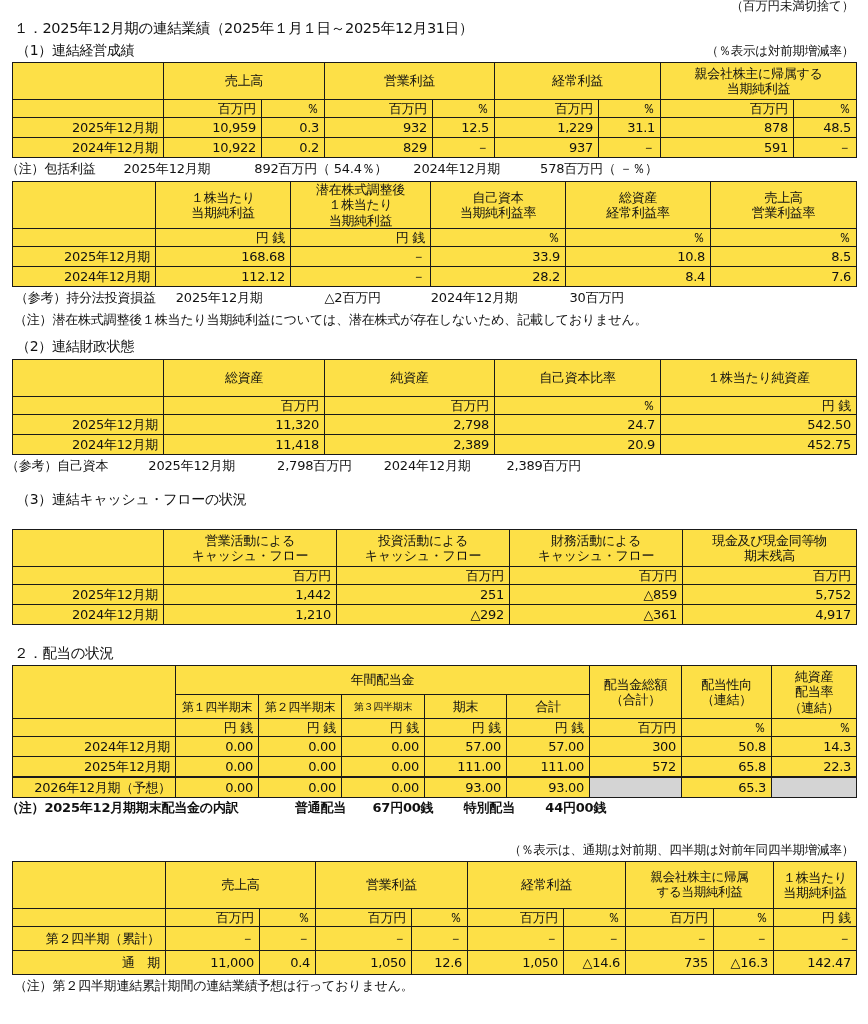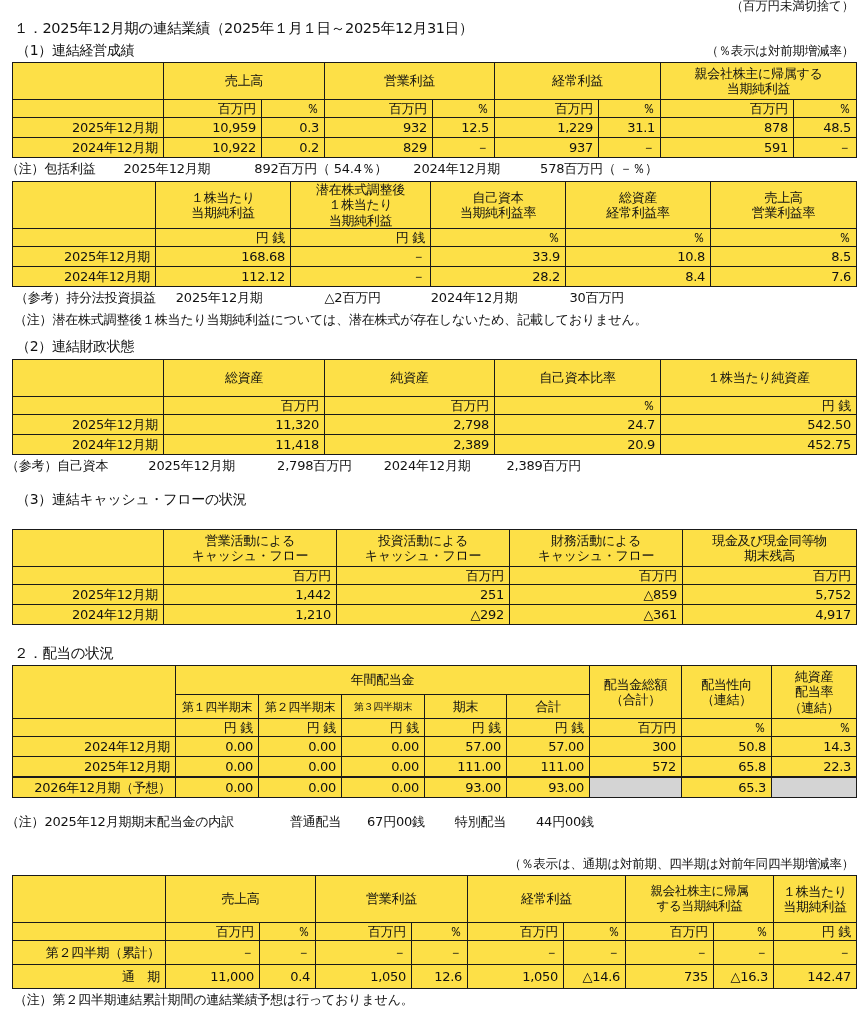--- a/index.html
+++ b/index.html
@@ -421,21 +421,21 @@
       <td class="num thicktop">0.00</td>
       <td class="num thicktop">93.00</td>
       <td class="num thicktop">93.00</td>
       <td class="num thicktop shade"></td>
       <td class="num thicktop">65.3</td>
       <td class="num thicktop shade"></td>
     </tr>
   </tbody>
     </table>
 
-  <div class="note-line" style="margin-top:15px;">
+  <div class="note-line" style="margin-top:1px;font-weight:bold;">
     <span class="seg">（注）2025年12月期期末配当金の内訳</span>
     <span class="seg" style="margin-left:52px;">普通配当</span>
     <span class="seg" style="margin-left:22px;">67円00銭</span>
     <span class="seg" style="margin-left:26px;">特別配当</span>
     <span class="seg" style="margin-left:26px;">44円00銭</span>
   </div>
 
 
   <div class="right-note" style="margin-top:25px;">（％表示は、通期は対前期、四半期は対前年同四半期増減率）</div>
 

